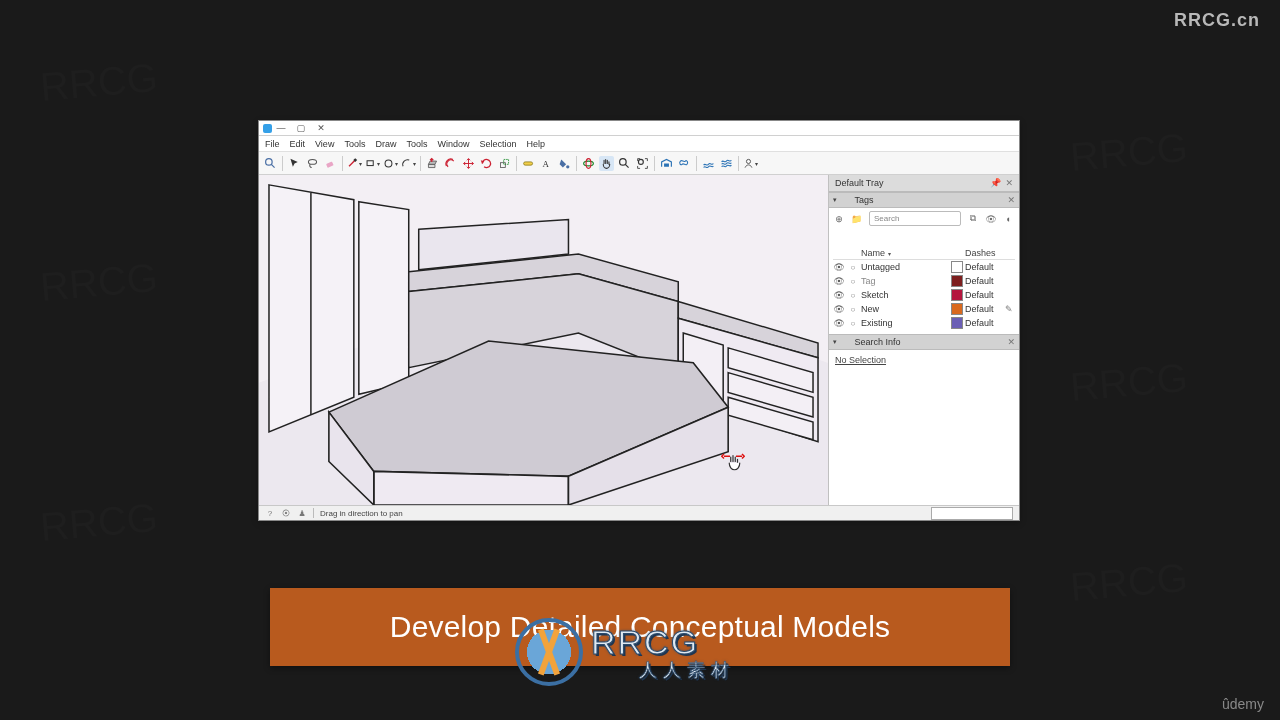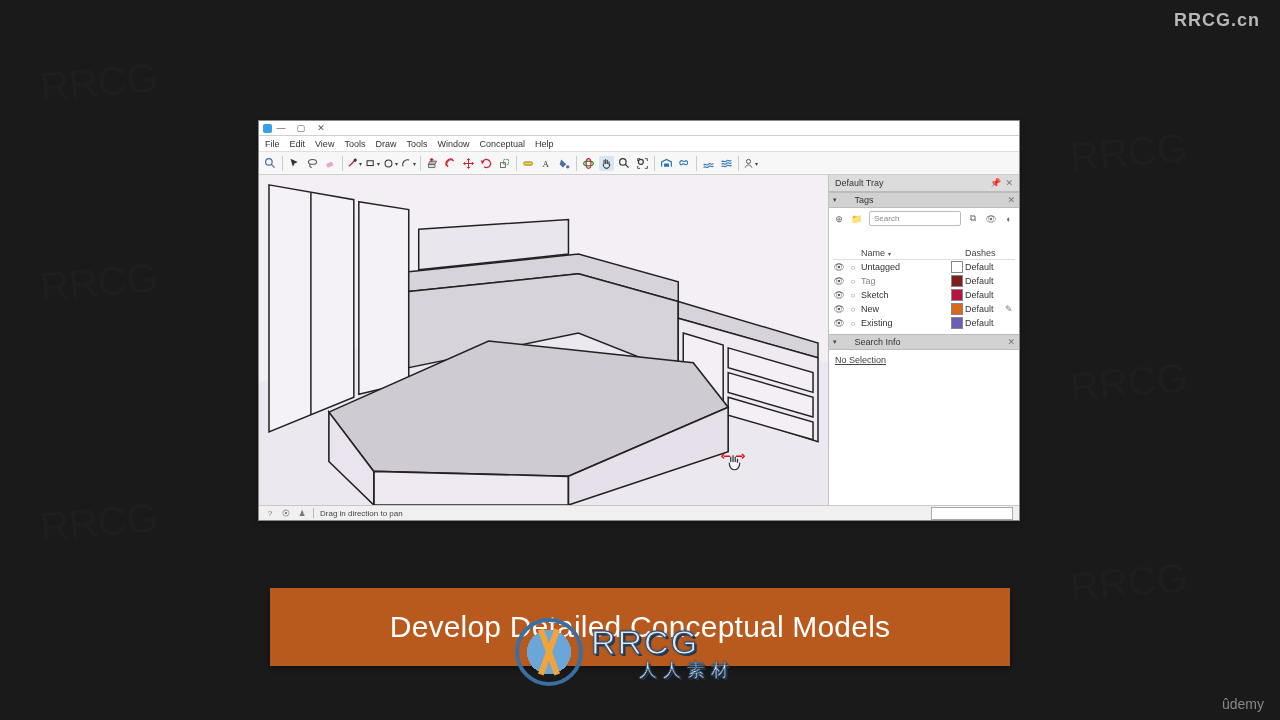--- a/index.html
+++ b/index.html
@@ -329,21 +329,21 @@
   </div>
 
   <div class="menubar">
     <span>File</span>
     <span>Edit</span>
     <span>View</span>
     <span>Tools</span>
     <span>Draw</span>
     <span>Tools</span>
     <span>Window</span>
-    <span>Conceptual</span>
+    <span>Selection</span>
     <span>Help</span>
   </div>
 
   <div class="toolbar">
     <span class="tool">
         <svg viewBox="0 0 16 16">
           <circle cx="6" cy="6" r="4" fill="none" stroke="#4a6fa5" stroke-width="1.5"></circle>
           <line x1="9" y1="9" x2="13" y2="13" stroke="#4a6fa5" stroke-width="1.5"></line>
         </svg>
       </span>

